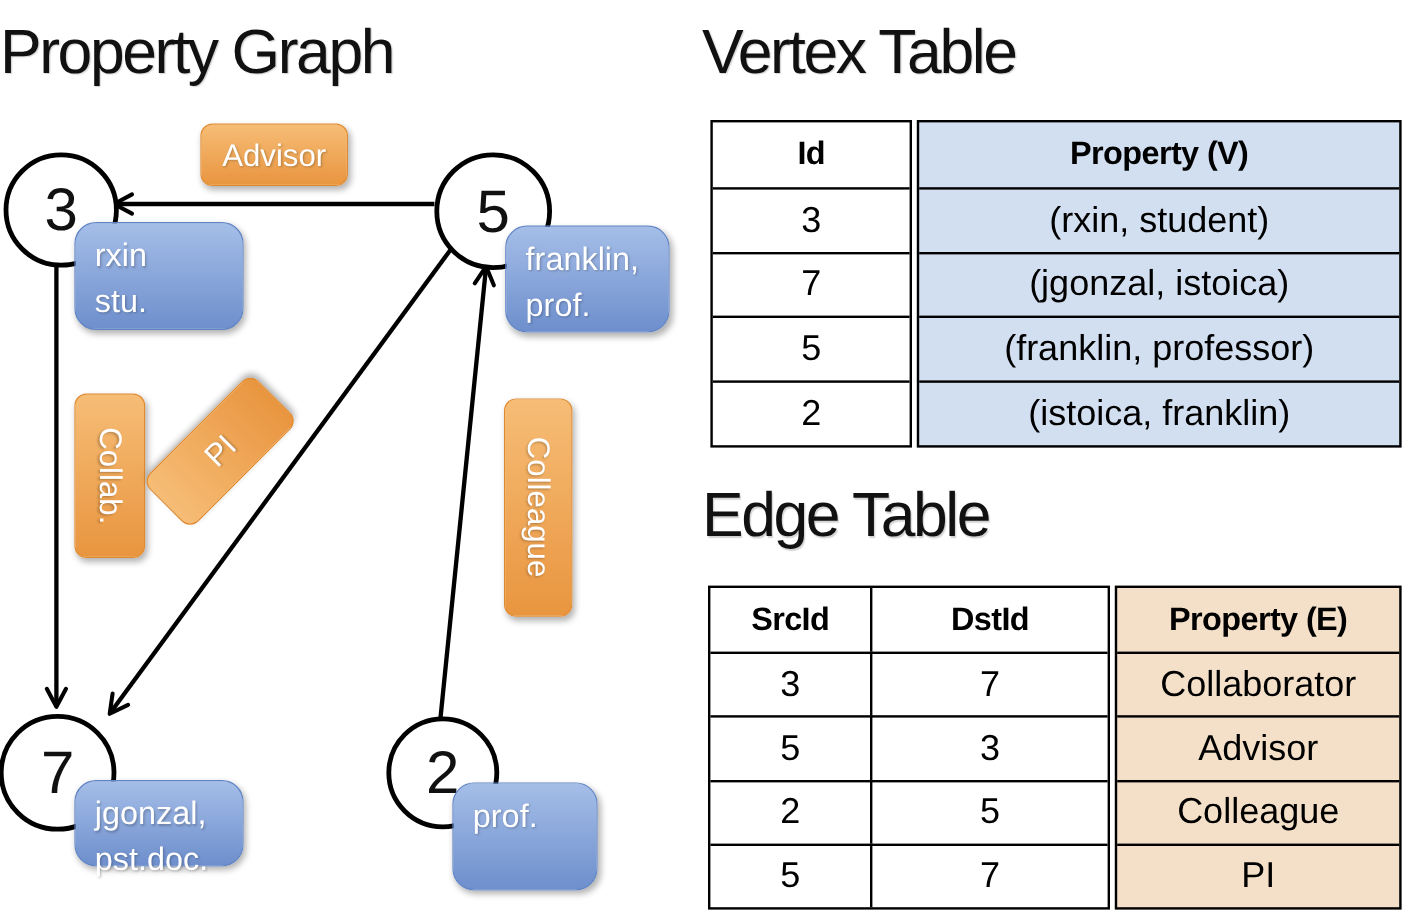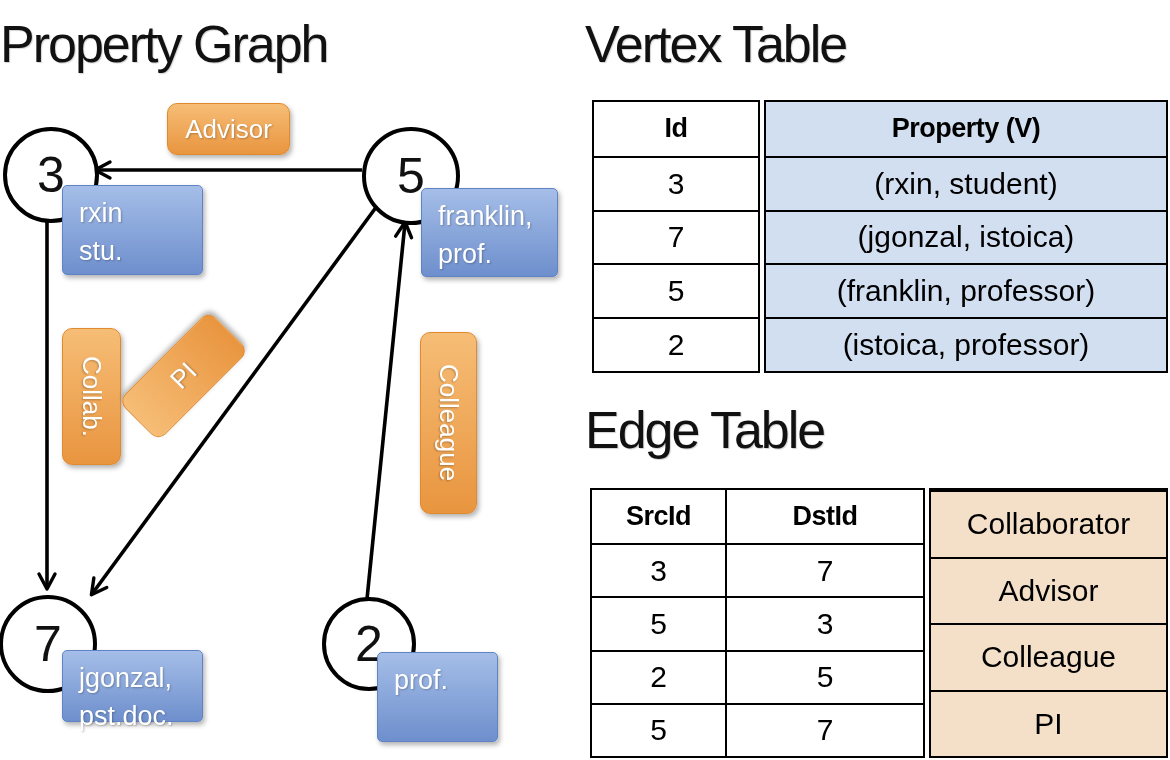--- a/index.html
+++ b/index.html
@@ -17,21 +17,21 @@
   .vcircle span{font-size:50px;font-weight:300;color:#111;}
 
   .edge-label{position:absolute;z-index:3;border-radius:10px;border:1.5px solid var(--orange-border);
               background:linear-gradient(var(--orange-top),var(--orange-bottom));
               display:flex;align-items:center;justify-content:center;
               color:#fff;font-size:26px;font-weight:300;
               box-shadow:2px 3px 5px rgba(0,0,0,0.3);
               text-shadow:1px 1px 2px rgba(0,0,0,0.25);}
   .edge-label.vertical{writing-mode:vertical-rl;}
 
-  .vprop{position:absolute;z-index:4;border-radius:5px;border:1.5px solid var(--blue-border);
+  .vprop{position:absolute;z-index:4;border-radius:18px;border:1.5px solid var(--blue-border);
          background:linear-gradient(var(--blue-top),var(--blue-bottom));
          color:#fff;font-size:27px;font-weight:300;line-height:1.42;
          padding:8px 8px 0 16px;box-sizing:border-box;
          box-shadow:2px 3px 5px rgba(0,0,0,0.3);
          text-shadow:1px 1px 2px rgba(0,0,0,0.25);}
   .vprop div{white-space:nowrap;}
 
   
   .table-wrap{position:absolute;display:flex;gap:4px;}
   .subtable{border:2.5px solid #000;box-sizing:border-box;display:grid;grid-auto-rows:1fr;background:#fff;}
@@ -104,38 +104,39 @@
       <div class="cell">3</div>
       <div class="cell">7</div>
       <div class="cell">5</div>
       <div class="cell">2</div>
     </div>
     <div class="subtable blue" style="flex:1;">
       <div class="cell th">Property (V)</div>
       <div class="cell">(rxin, student)</div>
       <div class="cell">(jgonzal, istoica)</div>
       <div class="cell">(franklin, professor)</div>
-      <div class="cell">(istoica, professor)</div>
+      <div class="cell">(istoica, franklin)</div>
     </div>
   </div>
 
   <div class="table-wrap" style="left:590px;top:488px;width:578px;height:270px;">
     <div class="subtable two-col" style="width:335px;">
       <div class="cell th">SrcId</div>
       <div class="cell th c2">DstId</div>
       <div class="cell">3</div>
       <div class="cell c2">7</div>
       <div class="cell">5</div>
       <div class="cell c2">3</div>
       <div class="cell">2</div>
       <div class="cell c2">5</div>
       <div class="cell">5</div>
       <div class="cell c2">7</div>
     </div>
     <div class="subtable tan" style="flex:1;">
+      <div class="cell th">Property (E)</div>
       <div class="cell">Collaborator</div>
       <div class="cell">Advisor</div>
       <div class="cell">Colleague</div>
       <div class="cell">PI</div>
     </div>
   </div>
 
 </div>
 
 </body></html>

